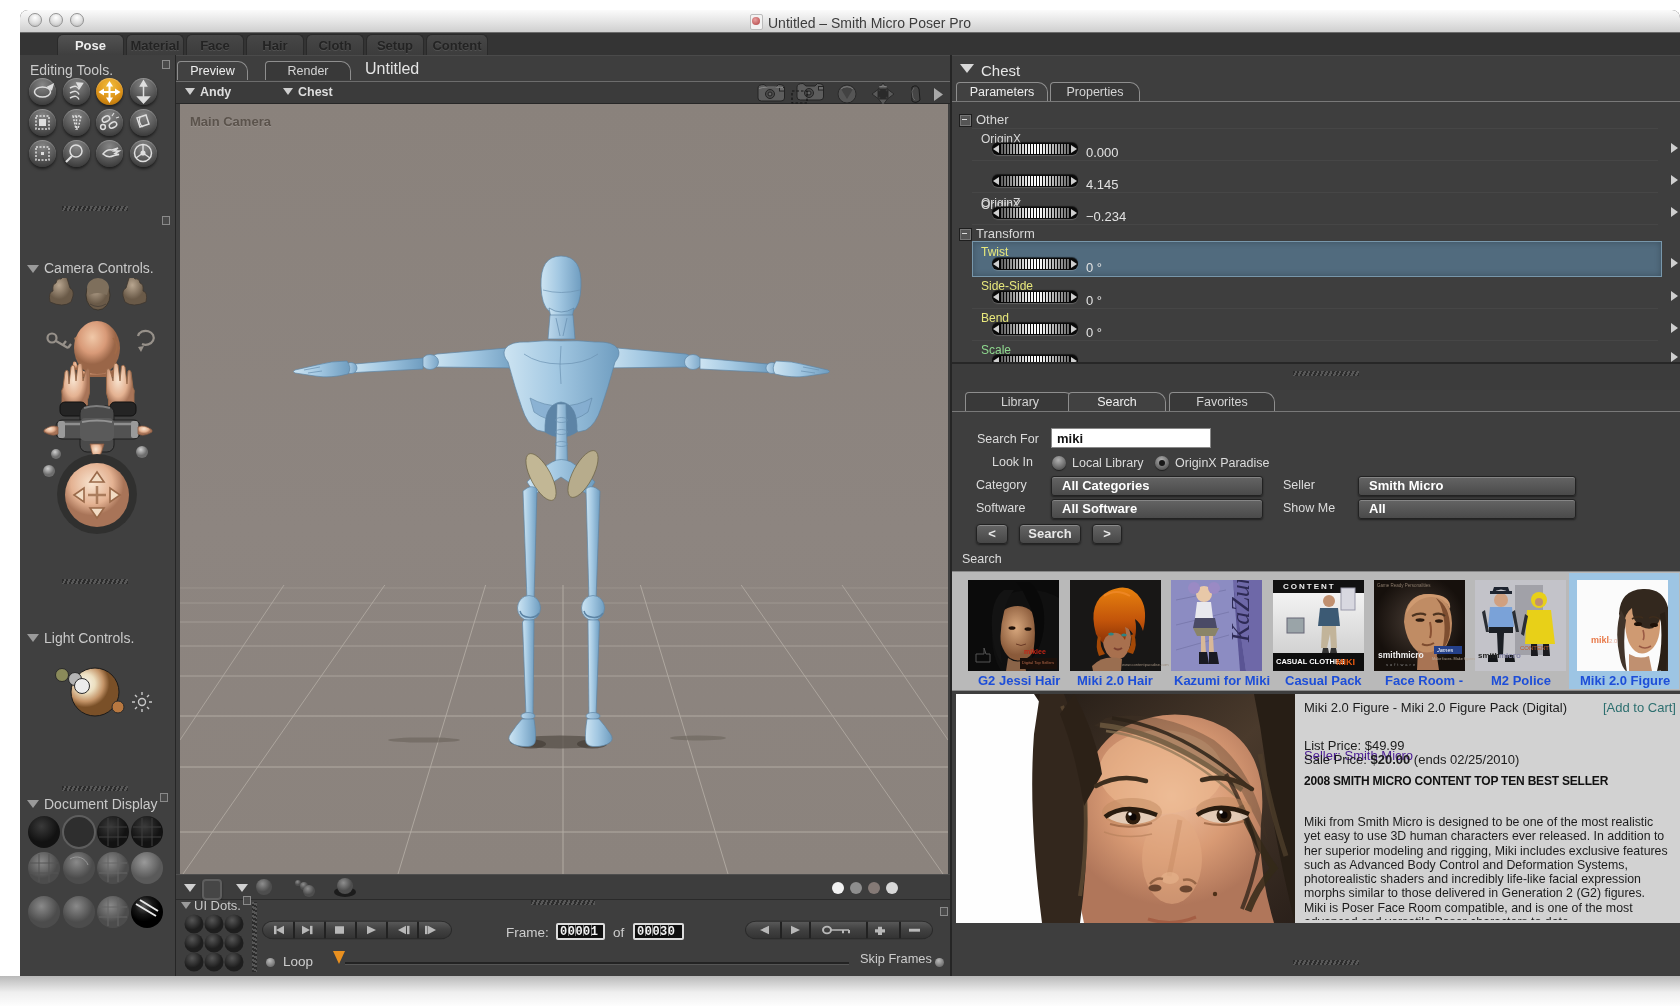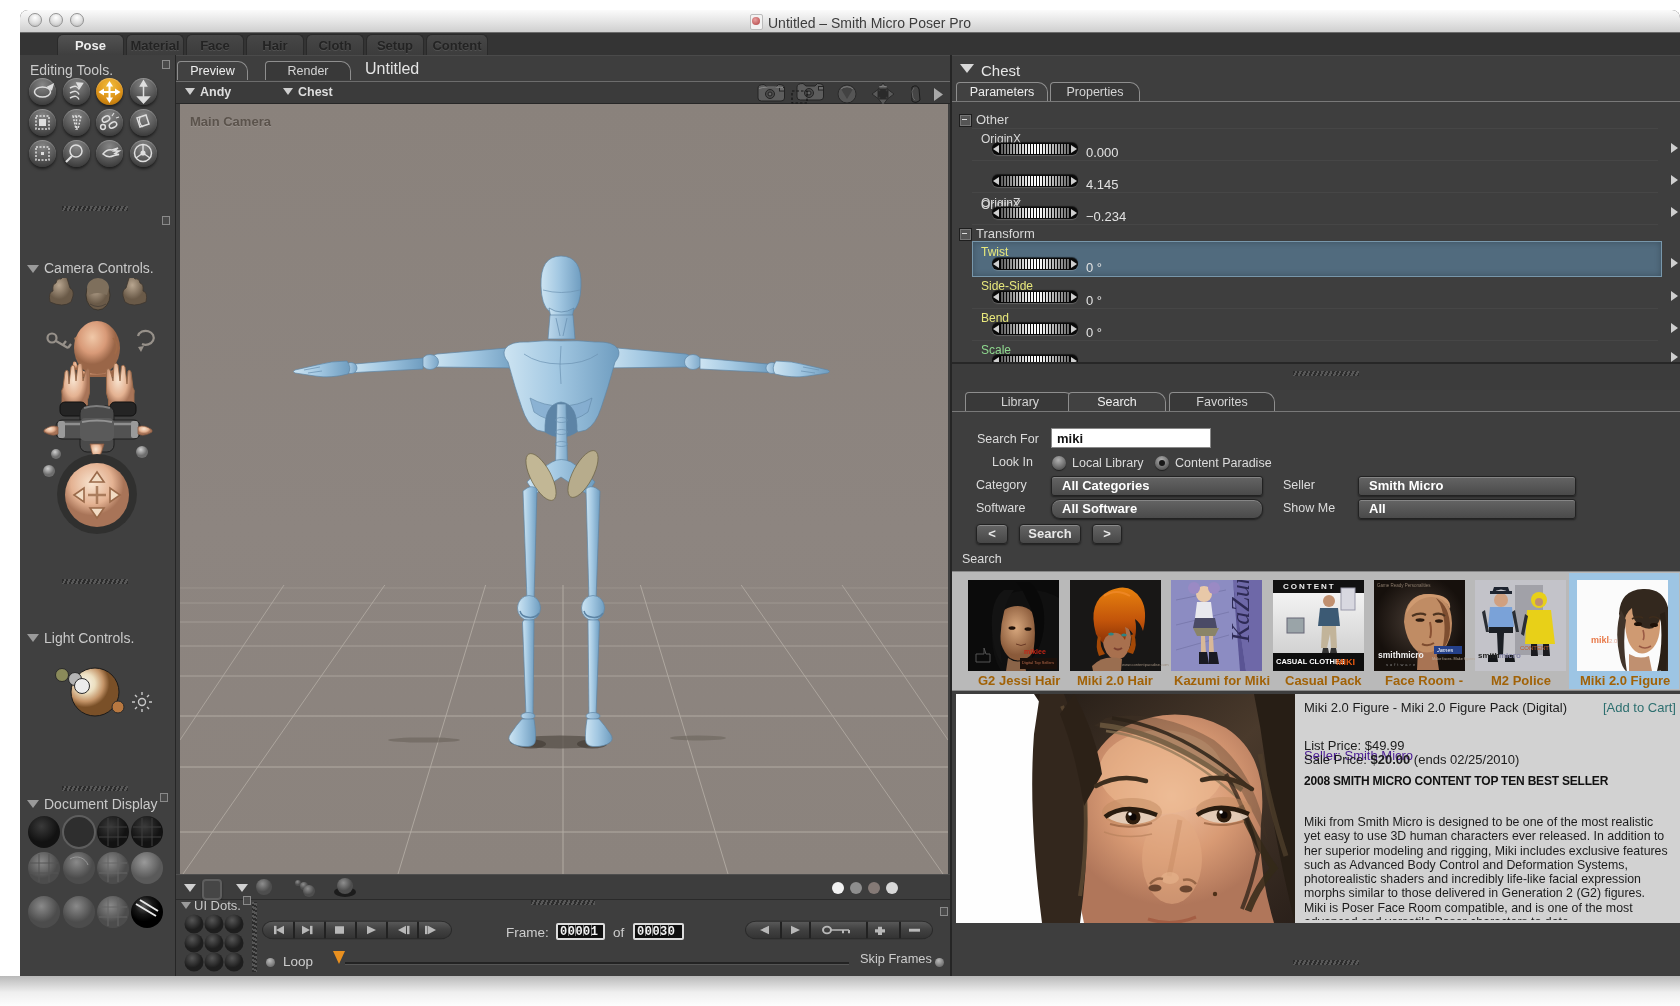--- a/index.html
+++ b/index.html
@@ -53,21 +53,21 @@
  box-sizing:border-box;color:#fff;font-size:13px;font-weight:bold;line-height:18px;padding-left:10px;}
 .gbtn{position:absolute;height:20px;border-radius:4px;background:linear-gradient(#656565,#474747);
  border:1px solid #222;box-shadow:inset 0 1px 0 rgba(255,255,255,0.25),0 1px 2px rgba(0,0,0,0.5);
  box-sizing:border-box;color:#e8e8e8;font-size:13px;font-weight:bold;text-align:center;line-height:18px;}
 .radio{position:absolute;width:14px;height:14px;border-radius:50%;
  background:radial-gradient(circle at 45% 30%,#b0b0b0,#6a6a6a 60%,#3a3a3a);box-shadow:0 1px 1px rgba(0,0,0,0.5);}
 .radio.sel:after{content:"";position:absolute;left:4px;top:4px;width:6px;height:6px;border-radius:50%;background:#181818;}
 .flabel{position:absolute;font-size:12.5px;color:#dcdcdc;white-space:nowrap;}
 
 .ds{display:inline-block;width:1px;height:11px;background:#777;vertical-align:-1px;margin:0 -1px;}
-.cap{position:absolute;font-size:13px;font-weight:bold;color:#a16207;white-space:nowrap;}
+.cap{position:absolute;font-size:13px;font-weight:bold;color:#1d4ed8;white-space:nowrap;}
 </style></head>
 <body>
 <div id="page">
 
 <div class="abs" id="winbg"></div>
 <div class="abs" id="winshadow"></div>
 <div class="abs" id="titlebar"></div>
 <div class="abs tl" style="left:28px;"></div>
 <div class="abs tl" style="left:49px;"></div>
 <div class="abs tl" style="left:70px;"></div>
@@ -526,27 +526,27 @@
 <div class="ptab" style="left:1169px;top:392px;width:106px;">Favorites</div>
 <div class="hline" style="left:952px;top:411px;width:728px;opacity:0.75;"></div>
 
 <div class="flabel" style="left:977px;top:432px;">Search For</div>
 <div class="abs" style="left:1051px;top:428px;width:160px;height:20px;background:#fff;border:1px solid #888;box-sizing:border-box;"></div>
 <div class="txt" style="left:1057px;top:431px;font-size:13px;font-weight:bold;color:#111;">miki</div>
 <div class="flabel" style="left:992px;top:455px;">Look In</div>
 <div class="radio abs" style="left:1052px;top:456px;"></div>
 <div class="flabel" style="left:1072px;top:456px;">Local Library</div>
 <div class="radio sel abs" style="left:1155px;top:456px;"></div>
-<div class="flabel" style="left:1175px;top:456px;">Content Paradise</div>
+<div class="flabel" style="left:1175px;top:456px;">OriginX Paradise</div>
 <div class="flabel" style="left:976px;top:478px;">Category</div>
 <div class="ddown" style="left:1051px;top:476px;width:212px;">All Categories</div>
 <div class="flabel" style="left:1283px;top:478px;">Seller</div>
 <div class="ddown" style="left:1358px;top:476px;width:218px;">Smith Micro</div>
 <div class="flabel" style="left:976px;top:501px;">Software</div>
-<div class="ddown" style="left:1051px;top:499px;width:212px;border-radius:9px;">All Software</div>
+<div class="ddown" style="left:1051px;top:499px;width:212px;">All Software</div>
 <div class="flabel" style="left:1283px;top:501px;">Show Me</div>
 <div class="ddown" style="left:1358px;top:499px;width:218px;">All</div>
 <div class="gbtn" style="left:976px;top:524px;width:32px;">&lt;</div>
 <div class="gbtn" style="left:1019px;top:524px;width:62px;">Search</div>
 <div class="gbtn" style="left:1092px;top:524px;width:30px;">&gt;</div>
 <div class="flabel" style="left:962px;top:552px;">Search</div>
 
 <div class="abs" style="left:952px;top:571px;width:728px;height:120px;background:#b9b9b9;border-top:1px solid #888;border-bottom:1px solid #8a8a8a;box-sizing:border-box;"></div>
 <div class="abs" style="left:1569px;top:573px;width:110px;height:116px;background:#9dc5e4;"></div>
 <svg class="abs" style="left:968px;top:580px;" width="700" height="91" viewBox="0 0 700 91">

